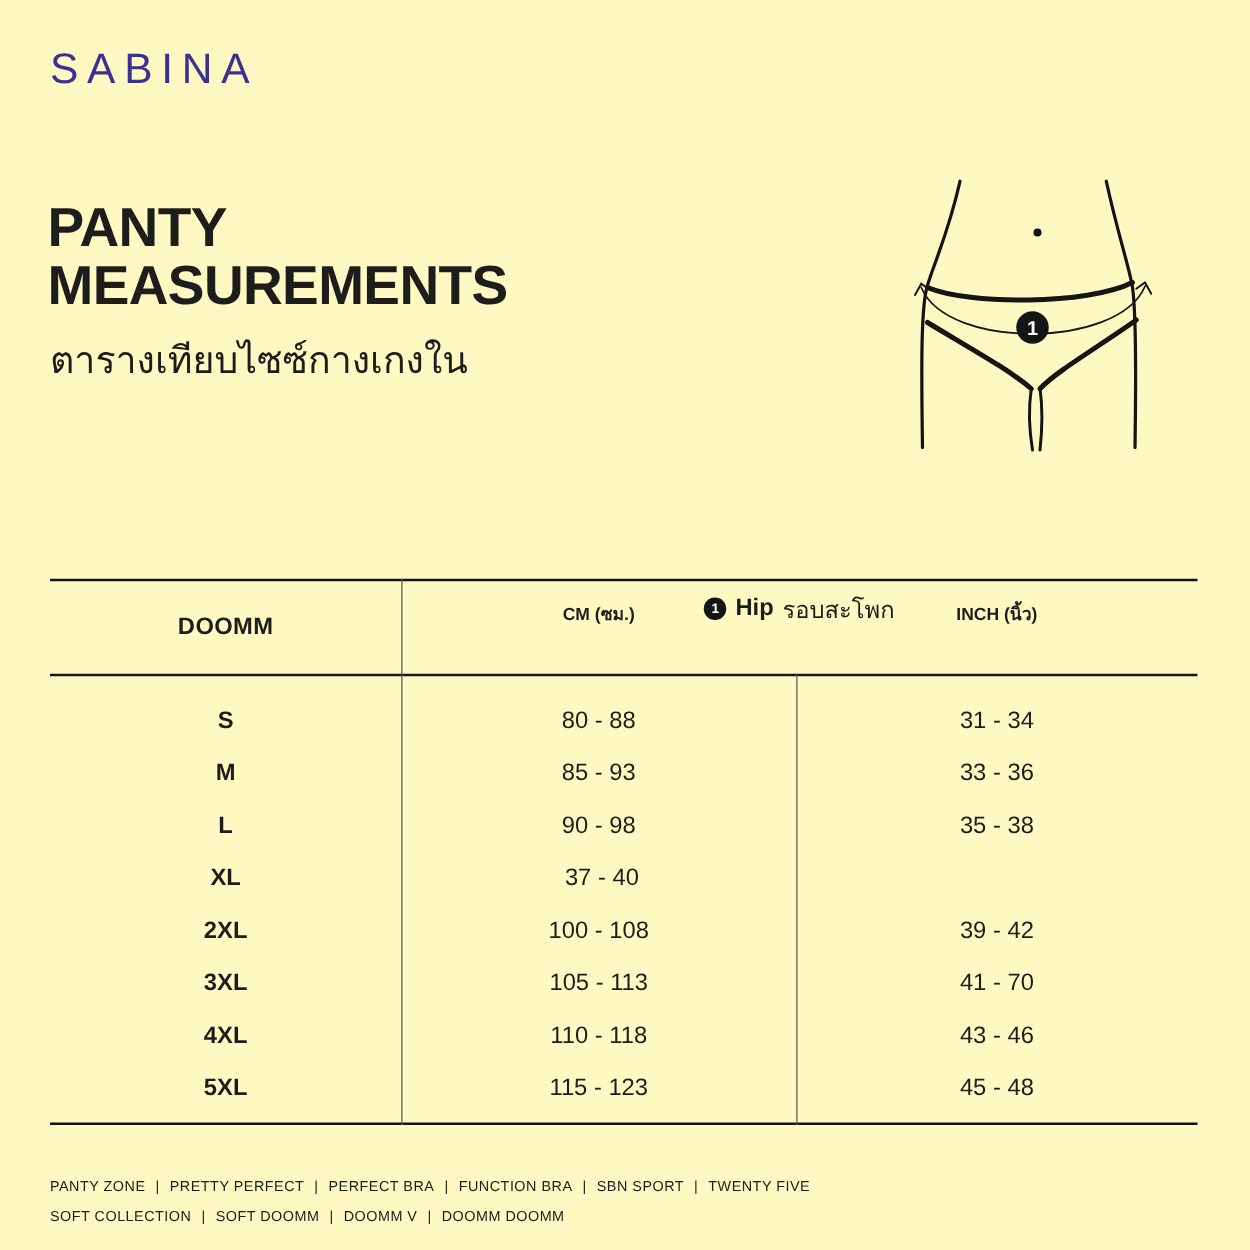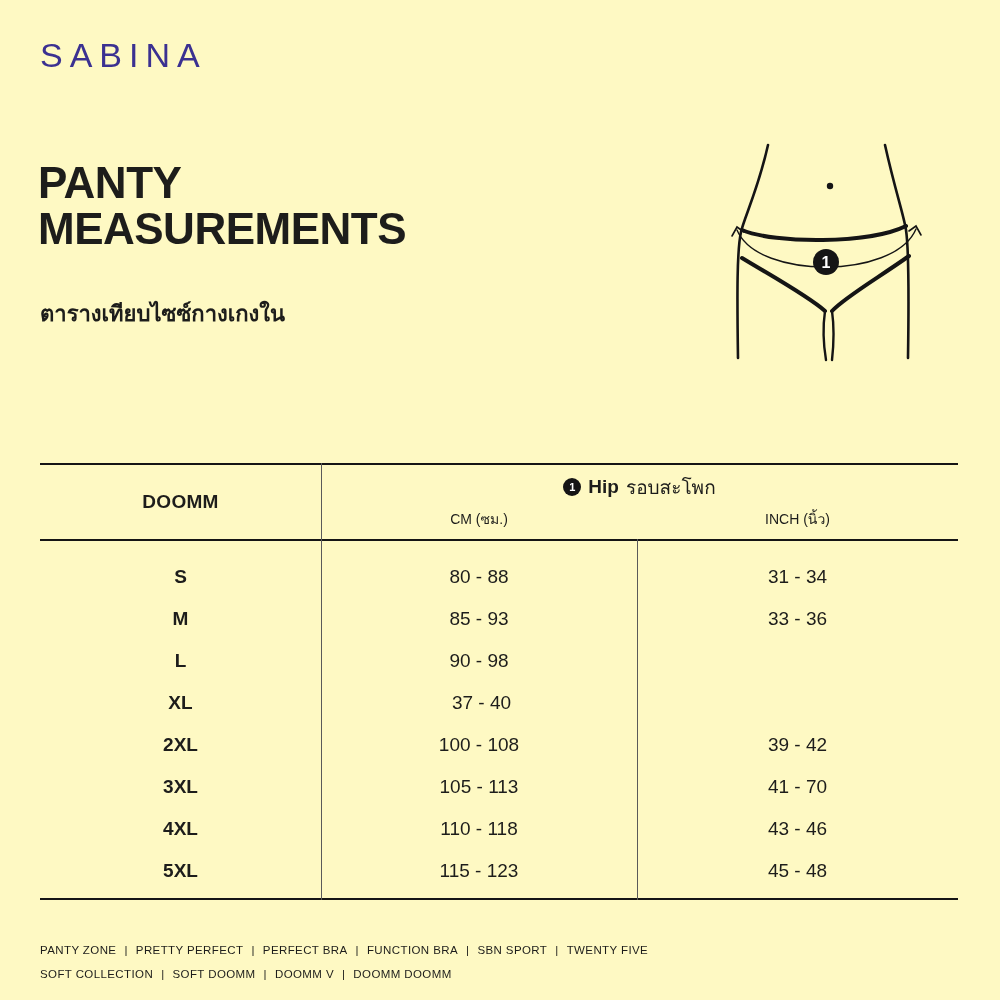--- a/index.html
+++ b/index.html
@@ -31,24 +31,23 @@
     left: 38px; top: 160px;
     font-size: 44px;
     line-height: 46px;
     font-weight: 800;
     letter-spacing: -0.5px;
     color: #1d1d1b;
   }
   .subtitle-thai {
     position: absolute;
     left: 40px; top: 264px;
-    font-size: 22px;
-    font-weight: 700;
+    font-size: 30px;
+    font-weight: 400;
     color: #1d1d1b;
-    margin-top: 32px;
   }
 
   
   .figure { position: absolute; left: 680px; top: 120px; width: 300px; height: 270px; }
 
   
   .hline { position: absolute; background: #151515; height: 2px; }
   .hline.top    { left: 40px; width: 918px; top: 463px; }
   .hline.mid    { left: 40px; width: 918px; top: 539px; }
   .hline.bottom { left: 40px; width: 918px; top: 898px; }
@@ -69,23 +68,23 @@
   }
   .th-hip .hip-en { font-weight: 700; }
   .th-hip .hip-th { font-weight: 400; }
   .num-badge {
     display: inline-flex; align-items: center; justify-content: center;
     width: 18px; height: 18px; border-radius: 50%;
     background: #151515; color: #ffffff;
     font-size: 11px; font-weight: 700; line-height: 1;
   }
   .th-unit {
-    position: absolute; top: 507px; height: 24px;
+    position: absolute; top: 479px; height: 24px;
     display: flex; align-items: center; justify-content: center;
-    font-size: 14px; font-weight: 400;
+    font-size: 14px; font-weight: 700;
   }
   .th-unit.cm   { left: 321px; width: 316px; }
   .th-unit.inch { left: 637px; width: 321px; }
 
   
   .tbody { position: absolute; left: 40px; top: 556px; width: 918px; }
   .trow { display: flex; height: 42px; }
   .trow .cell {
     display: flex; align-items: center; justify-content: center;
     font-size: 19px;
@@ -160,20 +159,21 @@
       <div class="cell c-inch">31 - 34</div>
     </div>
     <div class="trow">
       <div class="cell c-size">M</div>
       <div class="cell c-cm">85 - 93</div>
       <div class="cell c-inch">33 - 36</div>
     </div>
     <div class="trow">
       <div class="cell c-size">L</div>
       <div class="cell c-cm">90 - 98</div>
+      <div class="cell c-inch">35 - 38</div>
     </div>
     <div class="trow">
       <div class="cell c-size">XL</div>
       <div class="cell c-inch">37 - 40</div>
     </div>
     <div class="trow">
       <div class="cell c-size">2XL</div>
       <div class="cell c-cm">100 - 108</div>
       <div class="cell c-inch">39 - 42</div>
     </div>

